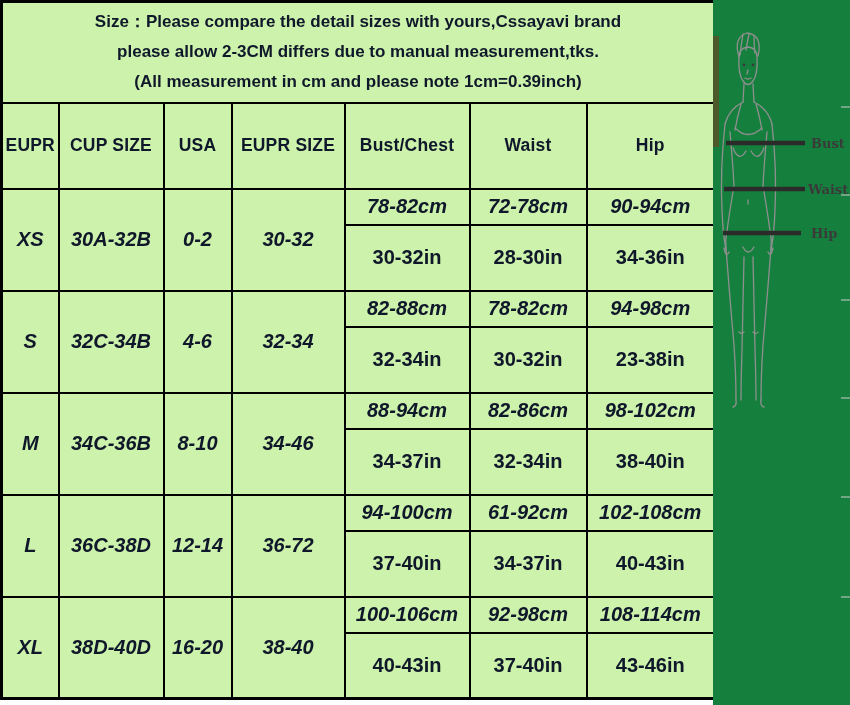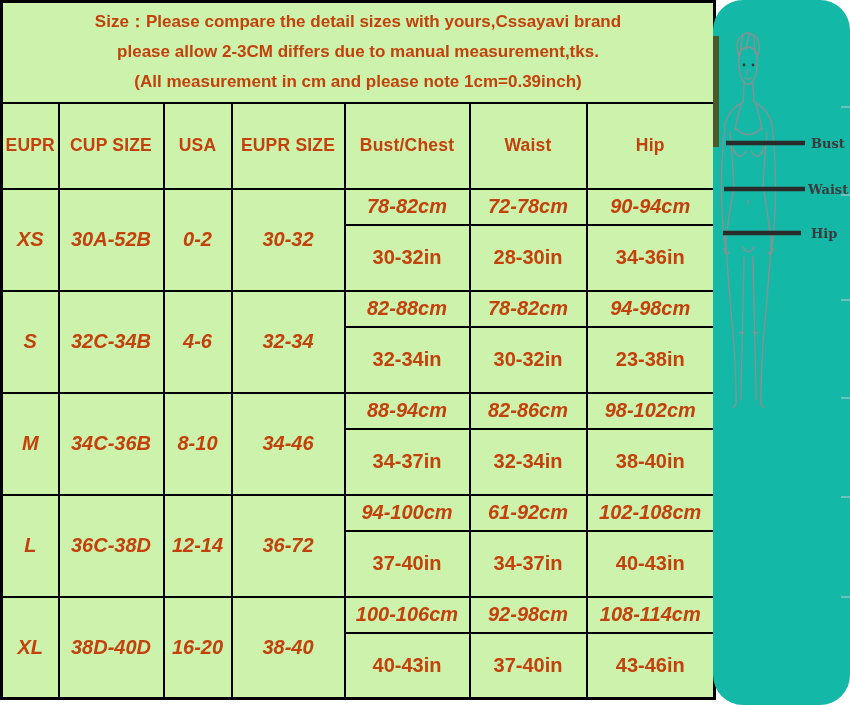--- a/index.html
+++ b/index.html
@@ -18,21 +18,21 @@
     width: 713px; height: 700px;
     border-collapse: collapse;
     table-layout: fixed;
     background: #cdf2ab;
     border: 3px solid #000;
   }
   .size-table td, .size-table th {
     border: 2px solid #000;
     text-align: center;
     vertical-align: middle;
-    color: #c2410c;
+    color: #0f172a;
     padding: 0;
     overflow: hidden;
   }
   .title-cell {
     height: 101px;
     font-weight: bold;
     font-size: 17px;
     line-height: 30px;
     text-align: center;
   }
@@ -46,22 +46,21 @@
     font-size: 20px;
     font-weight: bold;
   }
   tr.cm-row td { height: 36px; font-style: italic; }
   tr.in-row td { height: 66px; }
 
   
   .figure-panel {
     position: absolute; left: 713px; top: 0;
     width: 137px; height: 705px;
-    background: #14b8a6;
-    border-radius: 30px;
+    background: #15803d;
   }
   .figure-panel svg { display: block; }
 </style>
 </head>
 <body>
 
 <table class="size-table">
   <colgroup>
     <col style="width:57px">
       <col style="width:105px">
@@ -84,21 +83,21 @@
       <th>CUP SIZE</th>
       <th>USA</th>
       <th>EUPR SIZE</th>
       <th>Bust/Chest</th>
       <th>Waist</th>
       <th>Hip</th>
     </tr>
 
     <tr class="cm-row">
       <td class="data-cell" rowspan="2">XS</td>
-      <td class="data-cell" rowspan="2">30A-52B</td>
+      <td class="data-cell" rowspan="2">30A-32B</td>
       <td class="data-cell" rowspan="2">0-2</td>
       <td class="data-cell" rowspan="2">30-32</td>
       <td class="data-cell">78-82cm</td>
       <td class="data-cell">72-78cm</td>
       <td class="data-cell">90-94cm</td>
     </tr>
     <tr class="in-row">
       <td class="data-cell">30-32in</td>
       <td class="data-cell">28-30in</td>
       <td class="data-cell">34-36in</td>

